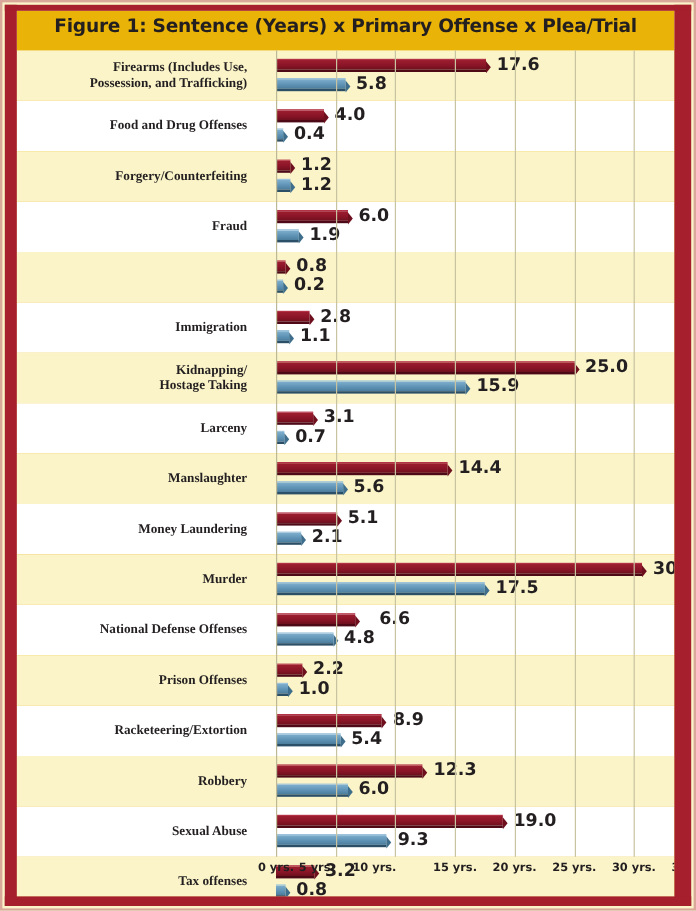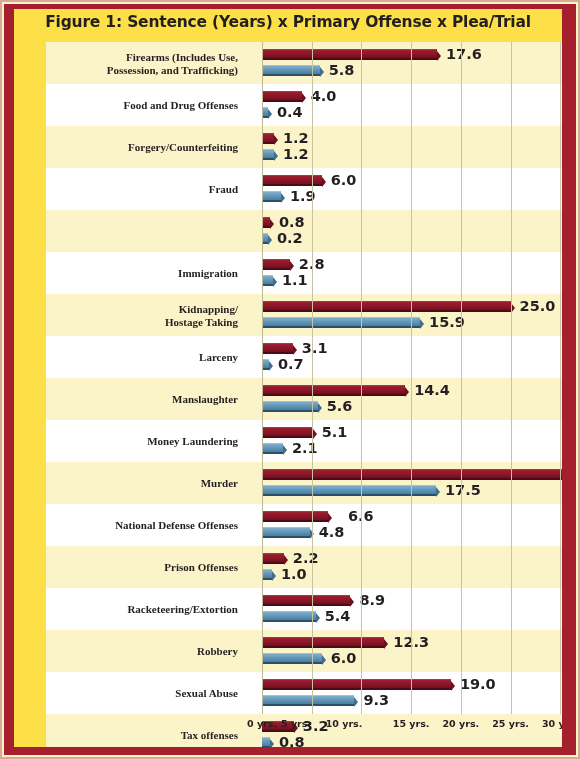--- a/index.html
+++ b/index.html
@@ -27,21 +27,21 @@
   #frame-right { right: 2px; top: 2px; bottom: 2px; width: 14px; }
   #frame-top   { left: 2px;  right: 2px; top: 2px; height: 5px; }
   #frame-bottom{ left: 2px;  right: 2px; bottom: 2px; height: 8px; }
 
   #inner {
     position: absolute;
     left: 12px;
     top: 7px;
     right: 16px;
     bottom: 10px;
-    background: #fde047;
+    background: #eab308;
     overflow: hidden;
     text-decoration: underline;
   }
 
   #chart-title {
     position: absolute;
     left: 0;
     right: 0;
     top: 4px;
     text-align: center;
@@ -52,21 +52,20 @@
     letter-spacing: -0.2px;
   }
 
   
   #plot {
     position: absolute;
     left: 0;
     top: 33px;
     right: 0;
     bottom: 0;
-    margin-left: 32px;
   }
   #rows {
     position: absolute;
     left: 0;
     top: 0;
     right: 0;
     height: 672px;
   }
   .row {
     position: relative;

